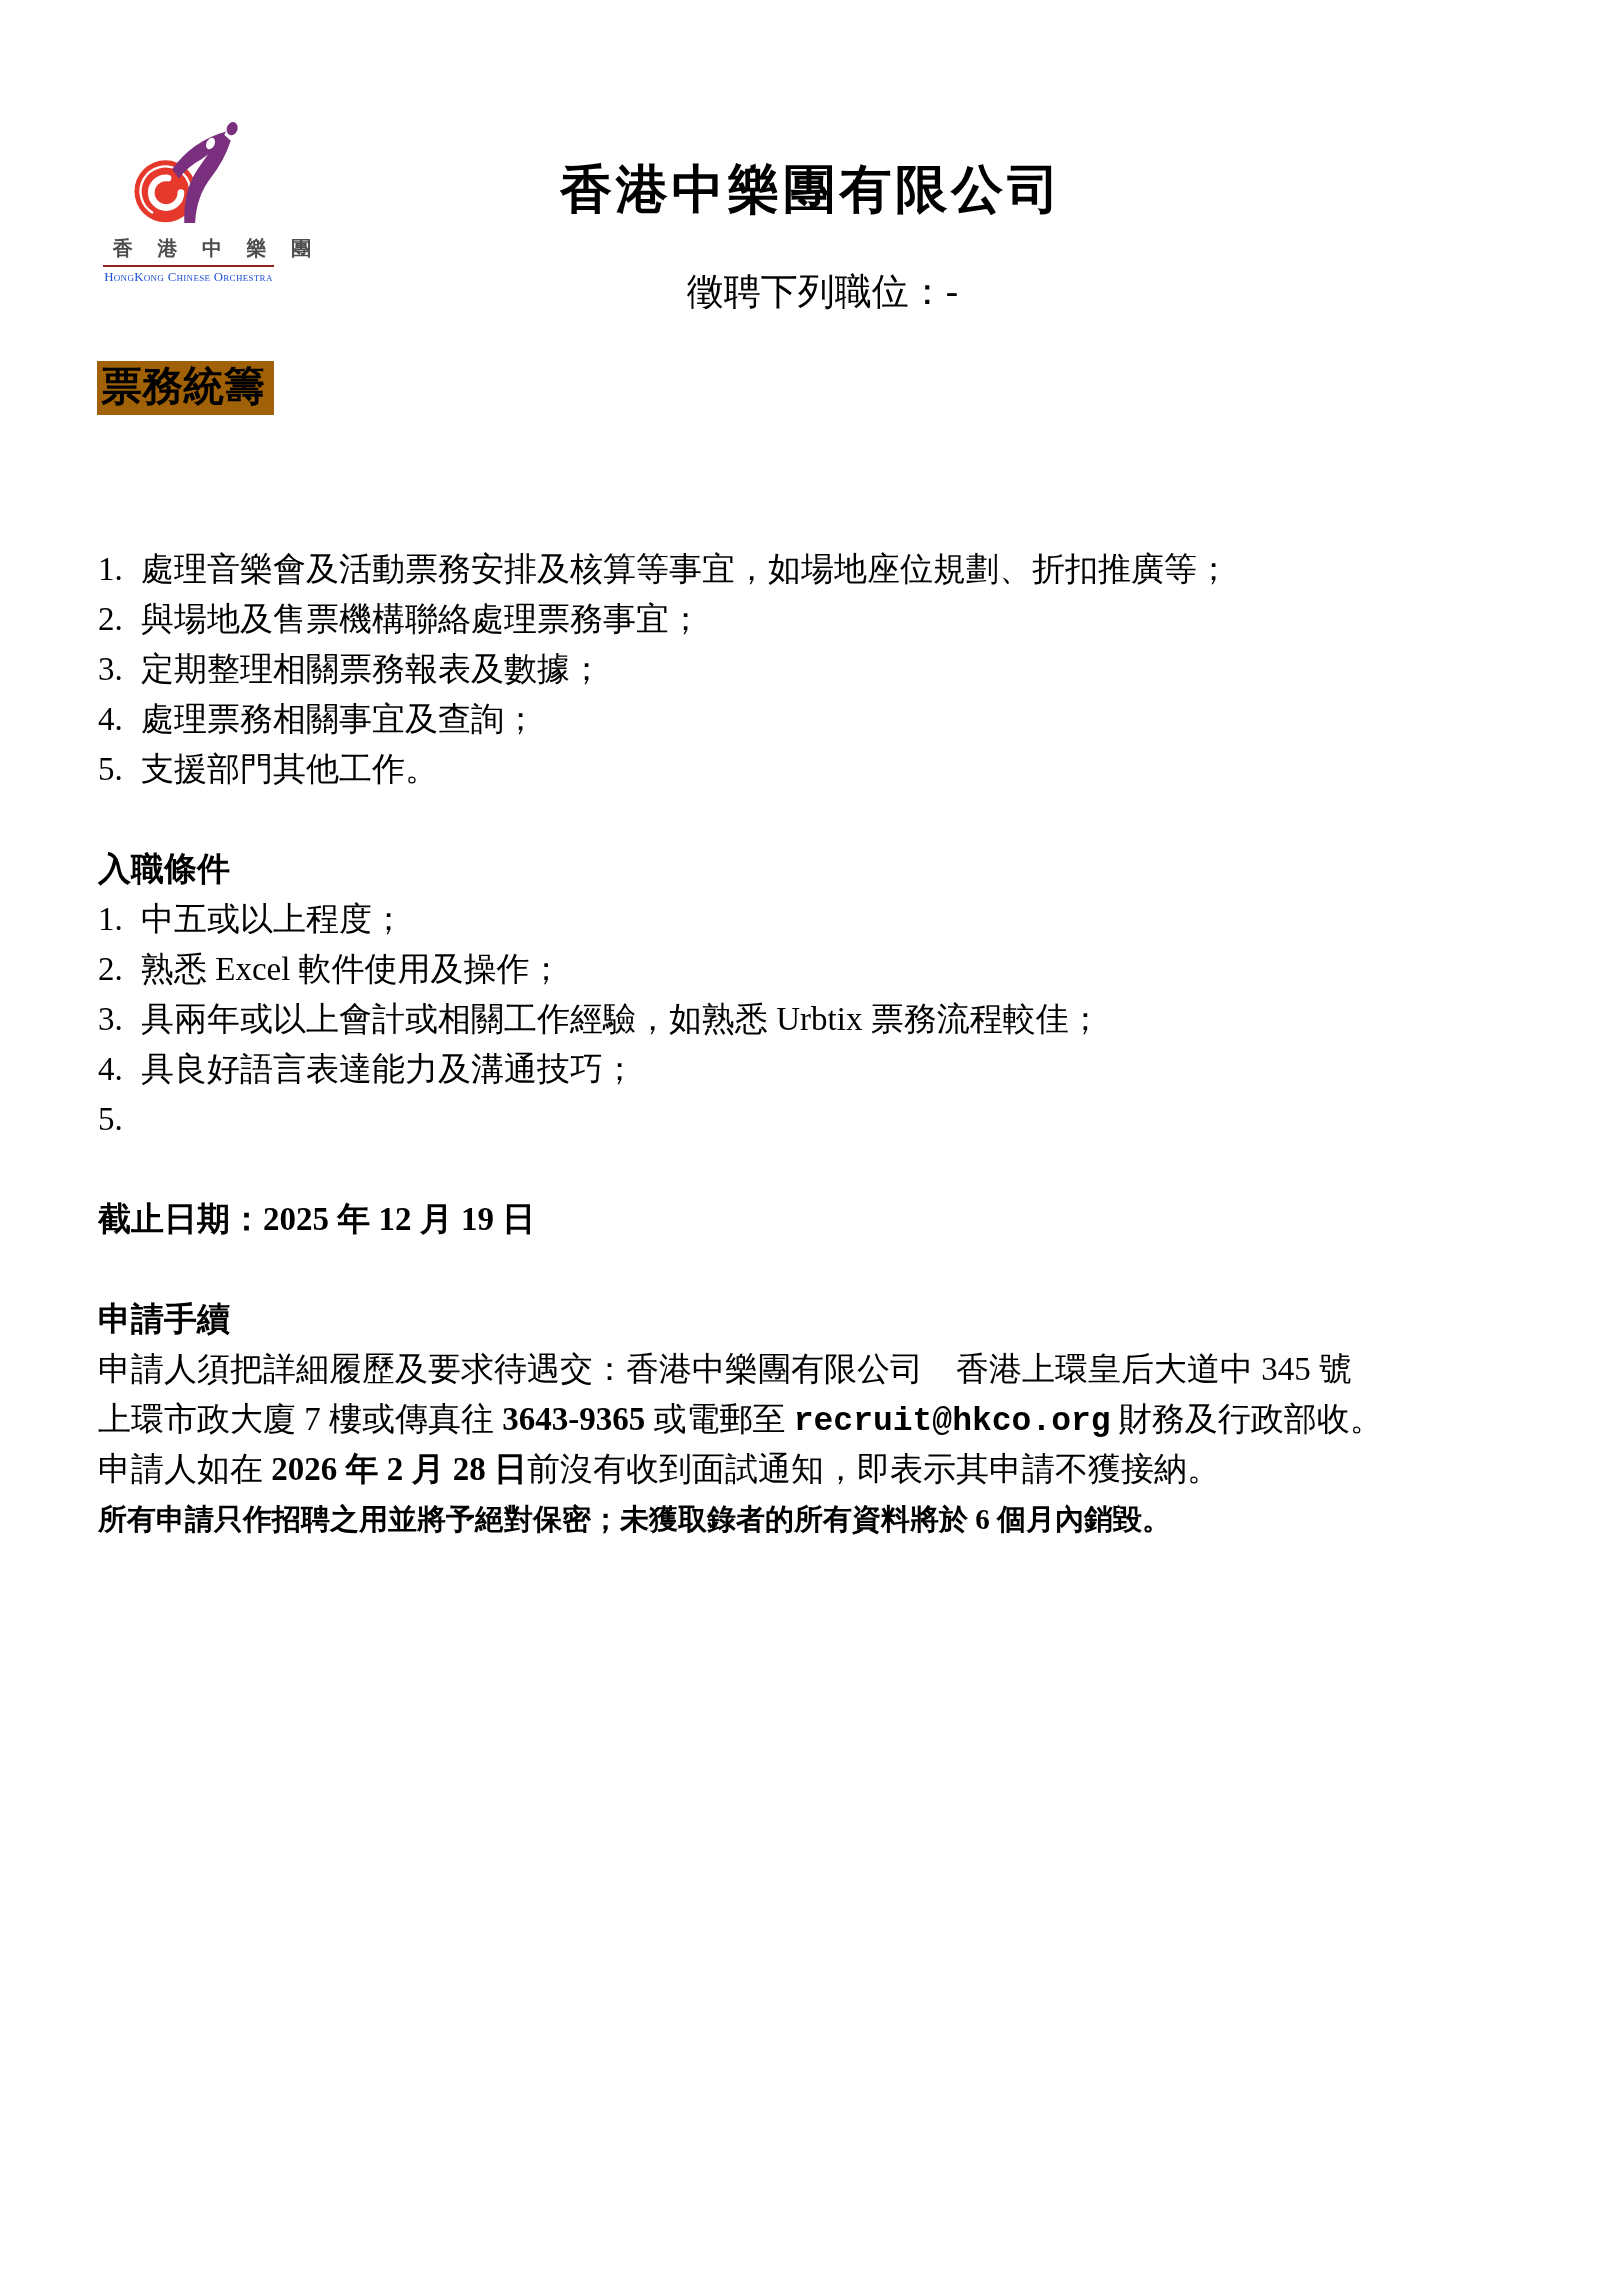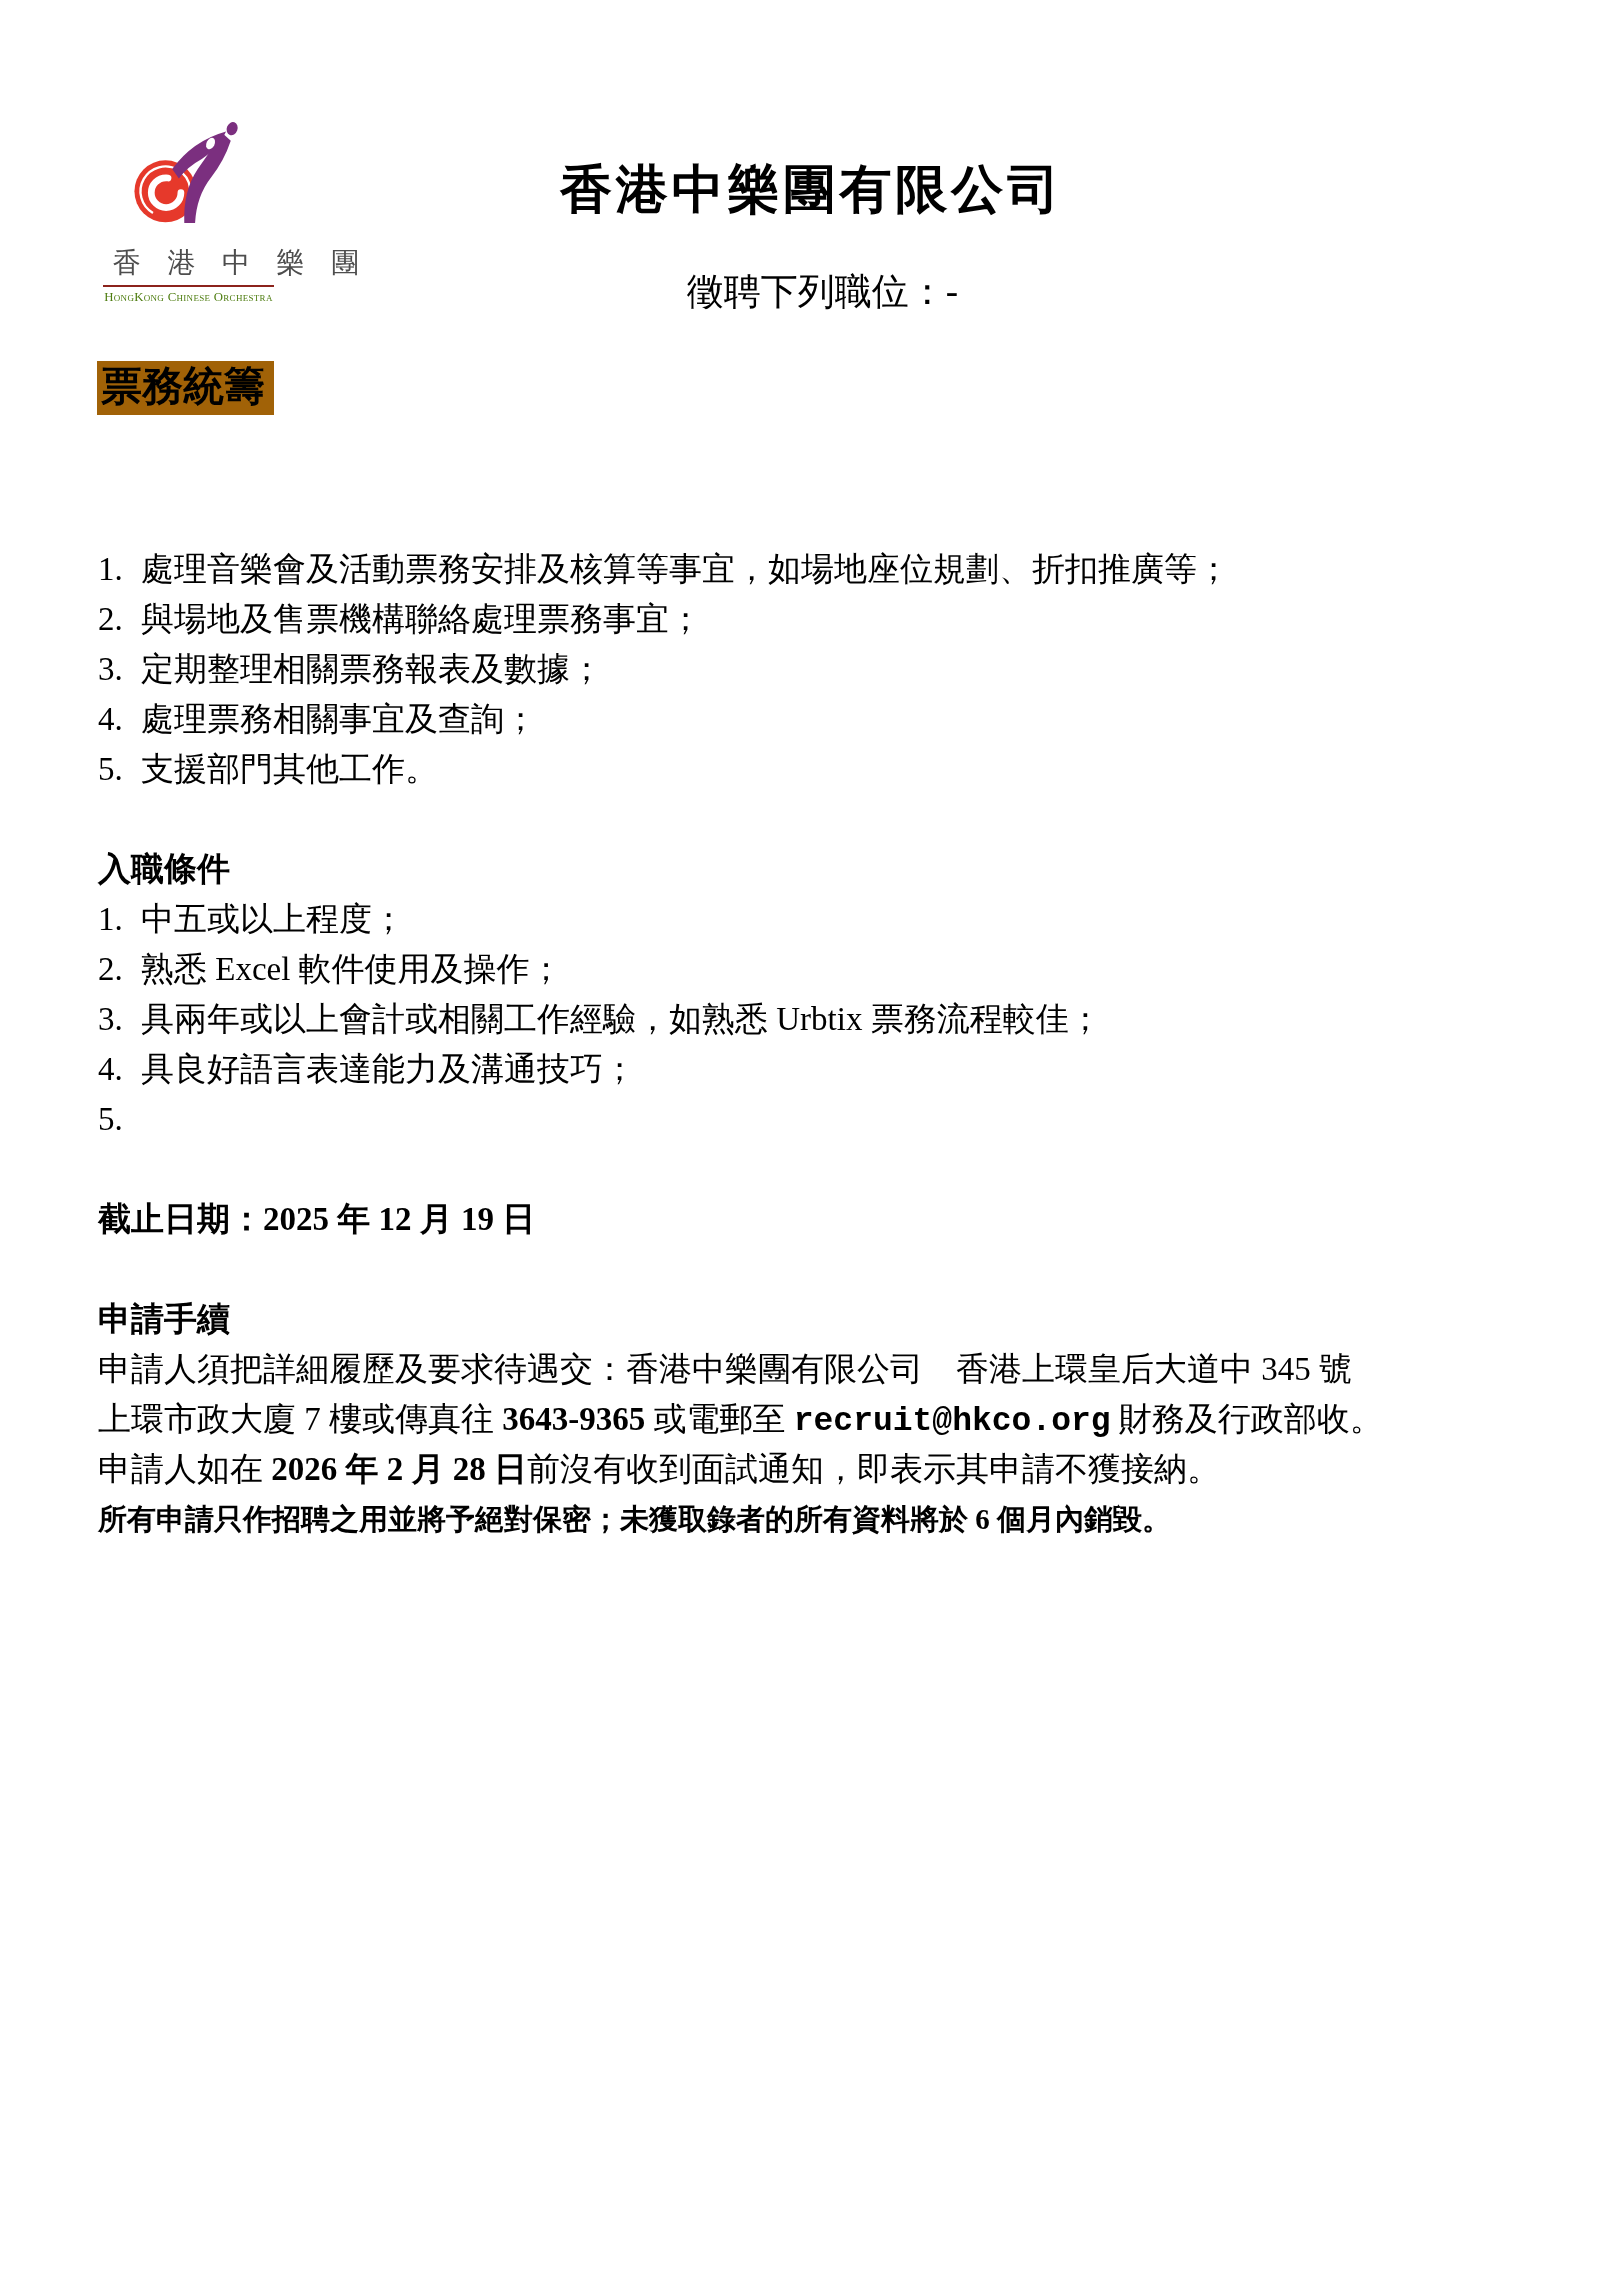--- a/index.html
+++ b/index.html
@@ -10,22 +10,22 @@
     font-family: "Liberation Serif", "DejaVu Serif", serif;
     position: relative;
     overflow: hidden;
   }
   .page { position: absolute; left: 0; top: 0; width: 1623px; height: 2295px; }
 
   
   .logo { position: absolute; left: 103px; top: 120px; width: 171px; text-align: center; }
   .logo-mark { display: block; margin: 0 auto; width: 128px; height: 109px; }
   .logo-cjk {
-    margin-top: 15px;
-    font-size: 28px; font-weight: 400;
+    margin-top: 6px;
+    font-size: 20px; font-weight: 700;
     letter-spacing: 9.8px; text-indent: 9.8px;
     white-space: nowrap;
   }
   .logo-rule { height: 2px; margin: 3.3px 0 2.6px 0; }
   .logo-en {
     font-size: 12.8px; letter-spacing: 0.3px;
     font-variant: small-caps; white-space: nowrap;
   }
 
   
@@ -78,21 +78,21 @@
 
       <g>
         <path d="M88 152 Q86 105 108 72 Q126 45 146 20 L157 30 Q147 60 128 84 Q106 112 104 152 Z" fill="#7b2f7f"></path>
         <path d="M70 72 Q100 30 150 16 Q140 40 114 57 Q92 69 80 86 Z" fill="#7b2f7f"></path>
         <ellipse cx="159" cy="12" rx="8" ry="10" transform="rotate(20 159 12)" fill="#7b2f7f"></ellipse>
         <ellipse cx="127" cy="34" rx="6" ry="9" transform="rotate(25 127 34)" fill="#ffffff"></ellipse>
       </g>
     </svg>
     <div class="logo-cjk" style="color: rgb(77, 77, 77);">香 港 中 樂 團</div>
     <div class="logo-rule" style="background-color: rgb(140, 35, 28);"></div>
-    <div class="logo-en" style="color: #4d7c0f;">HongKong Chinese Orchestra</div>
+    <div class="logo-en" style="color: #1d4ed8;">HongKong Chinese Orchestra</div>
   </div>
 
   <h1 class="title">香港中樂團有限公司</h1>
   <div class="subtitle">徵聘下列職位：-</div>
 
   <div class="job-title" style="background-color: #a16207;">票務統籌</div>
 
   <div class="content">
 
 

